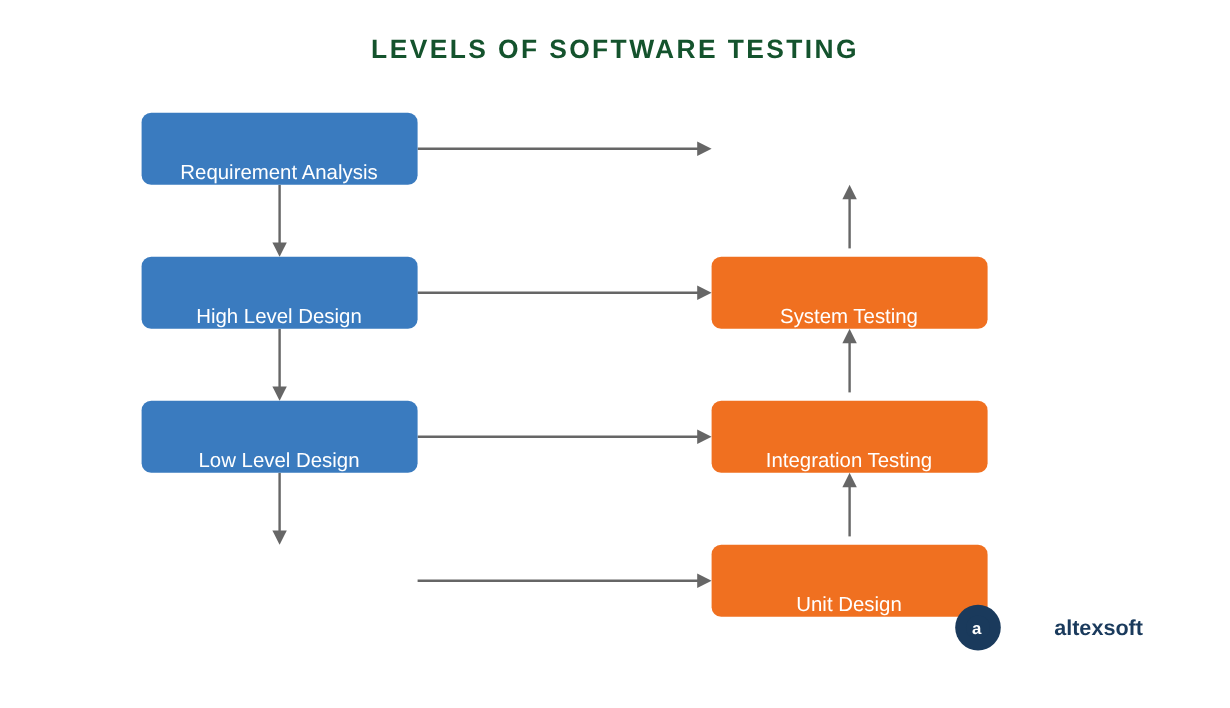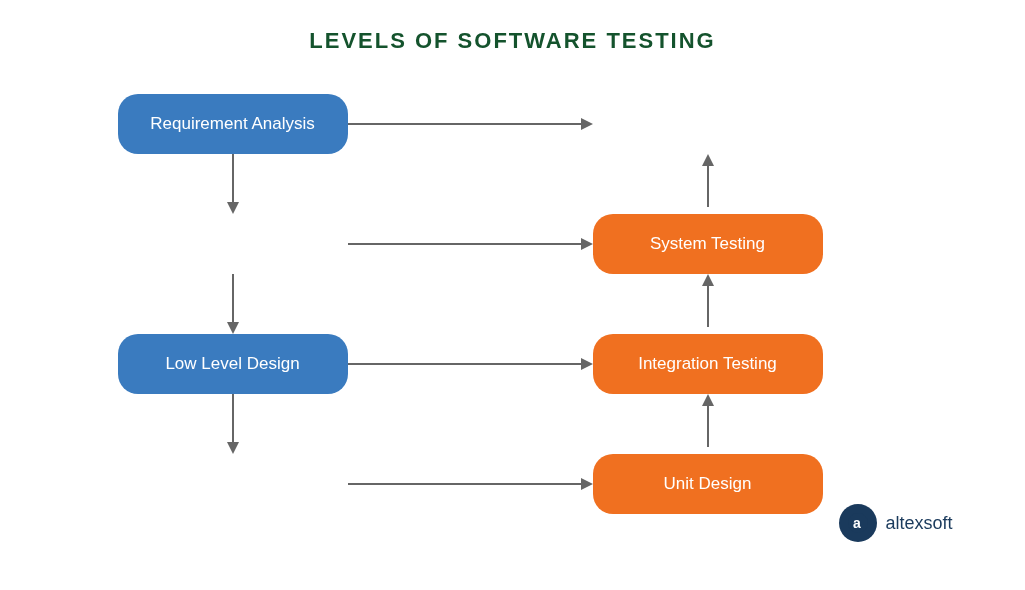--- a/index.html
+++ b/index.html
@@ -22,23 +22,23 @@
       text-transform: uppercase;
     }
     .diagram-area {
       position: relative;
       width: 900px;
       height: 490px;
       margin-top: 10px;
     }
     .box {
       position: absolute;
-      border-radius: 20px;
+      border-radius: 8px;
       display: flex;
-      align-items: center;
+      align-items: flex-end;
       justify-content: center;
       font-size: 17px;
       font-weight: 500;
       color: #fff;
       text-align: center;
     }
     .box-blue {
       background: #3a7bbf;
       width: 230px;
       height: 60px;
@@ -89,22 +89,23 @@
       border-radius: 50%;
       display: flex;
       align-items: center;
       justify-content: center;
       color: #fff;
       font-size: 20px;
       font-weight: bold;
     }
     .logo-text {
       font-size: 18px;
-      font-weight: 400;
+      font-weight: 700;
       color: #1a3a5c;
+      margin-left: 36px;
     }
   </style>
 </head>
 <body>
 
 <h1 class="page-title">LEVELS OF SOFTWARE TESTING</h1>
 
 <div class="diagram-area">
   <svg class="arrows">
 
@@ -135,20 +136,23 @@
     <line class="arrow-line" x1="645" y1="263" x2="645" y2="217"></line>
     <polygon class="arrow-head" points="645,210 639,222 651,222"></polygon>
 
     <line class="arrow-line" x1="645" y1="143" x2="645" y2="97"></line>
     <polygon class="arrow-head" points="645,90 639,102 651,102"></polygon>
   </svg>
 
   <div class="box box-blue req-analysis">
     <span>Requirement Analysis</span>
   </div>
+  <div class="box box-blue high-level">
+    <span>High Level Design</span>
+  </div>
   <div class="box box-blue low-level">
     <span>Low Level Design</span>
   </div>
 
   <div class="box box-orange system">
     <span>System Testing</span>
   </div>
   <div class="box box-orange integration">
     <span>Integration Testing</span>
   </div>

